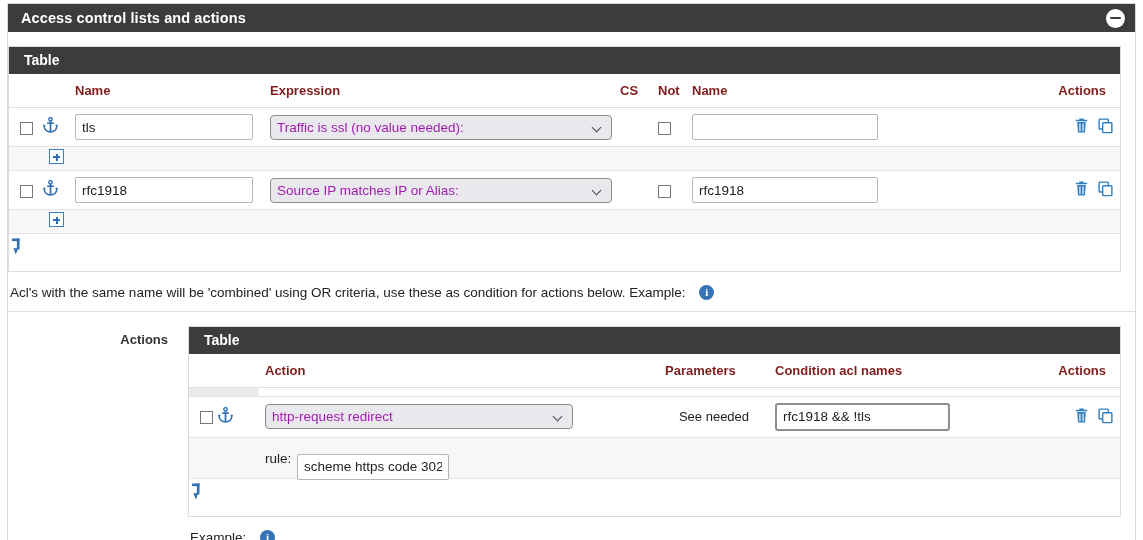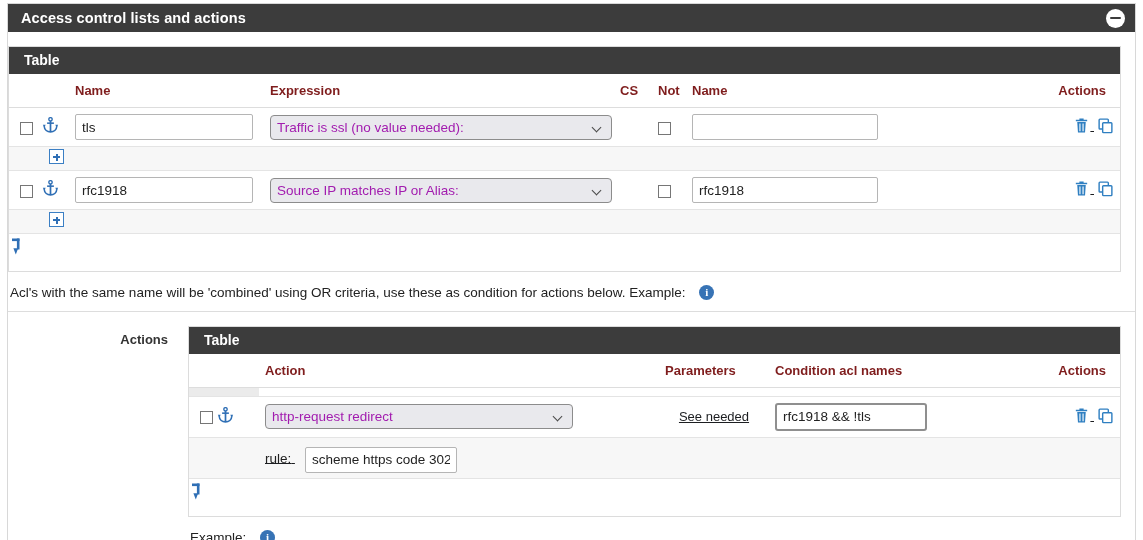--- a/index.html
+++ b/index.html
@@ -111,21 +111,20 @@
     font-size: 13px;
     color: #7f1d1d;
     padding: 9px 6px 9px 6px;
     border-bottom: 1px solid #dddddd;
     white-space: nowrap;
   }
   table.grid td {
     padding: 6px 6px;
     border-bottom: 1px solid #e4e4e4;
     vertical-align: middle;
-    text-decoration: underline;
   }
   tr.spacer-row td {
     background: #f7f7f7;
     padding: 2px 6px 3px 6px;
     border-bottom: 1px solid #e4e4e4;
   }
   tr.tail-row td {
     background: #ffffff;
     border-bottom: none;
     padding: 4px 6px 10px 6px;
@@ -480,21 +479,21 @@
                 <td class="sel-cell">
                   <span class="sel-wrap">
                     <select class="sel" style="width:308px">
                       <option>http-request redirect</option>
                     </select>
                     <span class="caret"></span>
                   </span>
                 </td>
                 <td style="text-align:center">See needed</td>
                 <td>
-                  <input class="txt focused" style="width: 152px;" type="text" value="rfc1918 &amp;&amp; !tls">
+                  <input class="txt focused" style="width: 175px;" type="text" value="rfc1918 &amp;&amp; !tls">
                 </td>
                 <td class="act-icons">
                   <span class="ico">
                     <svg width="17" height="17" viewBox="0 0 24 24" fill="#2f7fc1">
                       <path d="M9 2h6v2h5v2H4V4h5V2z"></path>
                       <path d="M6 7h12l-1 15H7L6 7zm3 2v11h1.6V9H9zm4.4 0v11H15V9h-1.6z"></path>
                     </svg>
                   </span>
                   <span class="ico">
                     <svg width="17" height="17" viewBox="0 0 24 24" fill="none" stroke="#2f7fc1" stroke-width="2">
@@ -502,21 +501,21 @@
                       <rect x="8" y="8" width="13" height="14" rx="1.2" fill="#ffffff"></rect>
                     </svg>
                   </span>
                 </td>
               </tr>
 
               <tr class="spacer-row">
                 <td colspan="2" class="rule-label" style="background:#f7f7f7;padding:7px 0 7px 6px"></td>
                 <td colspan="4" style="background:#f7f7f7;padding:7px 6px">
                   <span class="rule-label">rule:</span>
-                  <input class="txt" style="width: 152px; margin-left: 10px; position: relative; top: 2px;" type="text" value="scheme https code 302">
+                  <input class="txt" style="width: 152px; margin-left: 2px; position: relative; top: 9px;" type="text" value="scheme https code 302">
                 </td>
               </tr>
 
               <tr class="tail-row">
                 <td colspan="6" style="padding-left:3px">
                   <span class="lvl-down">
                     <svg width="16" height="20" viewBox="0 0 16 20" fill="#2f6fb5">
                       <rect x="0" y="0.5" width="7.5" height="2.6"></rect>
                       <rect x="4.9" y="0.5" width="2.6" height="11"></rect>
                       <path d="M1.4 10.2 L6.2 10.2 L3.8 16.5 Z"></path>

